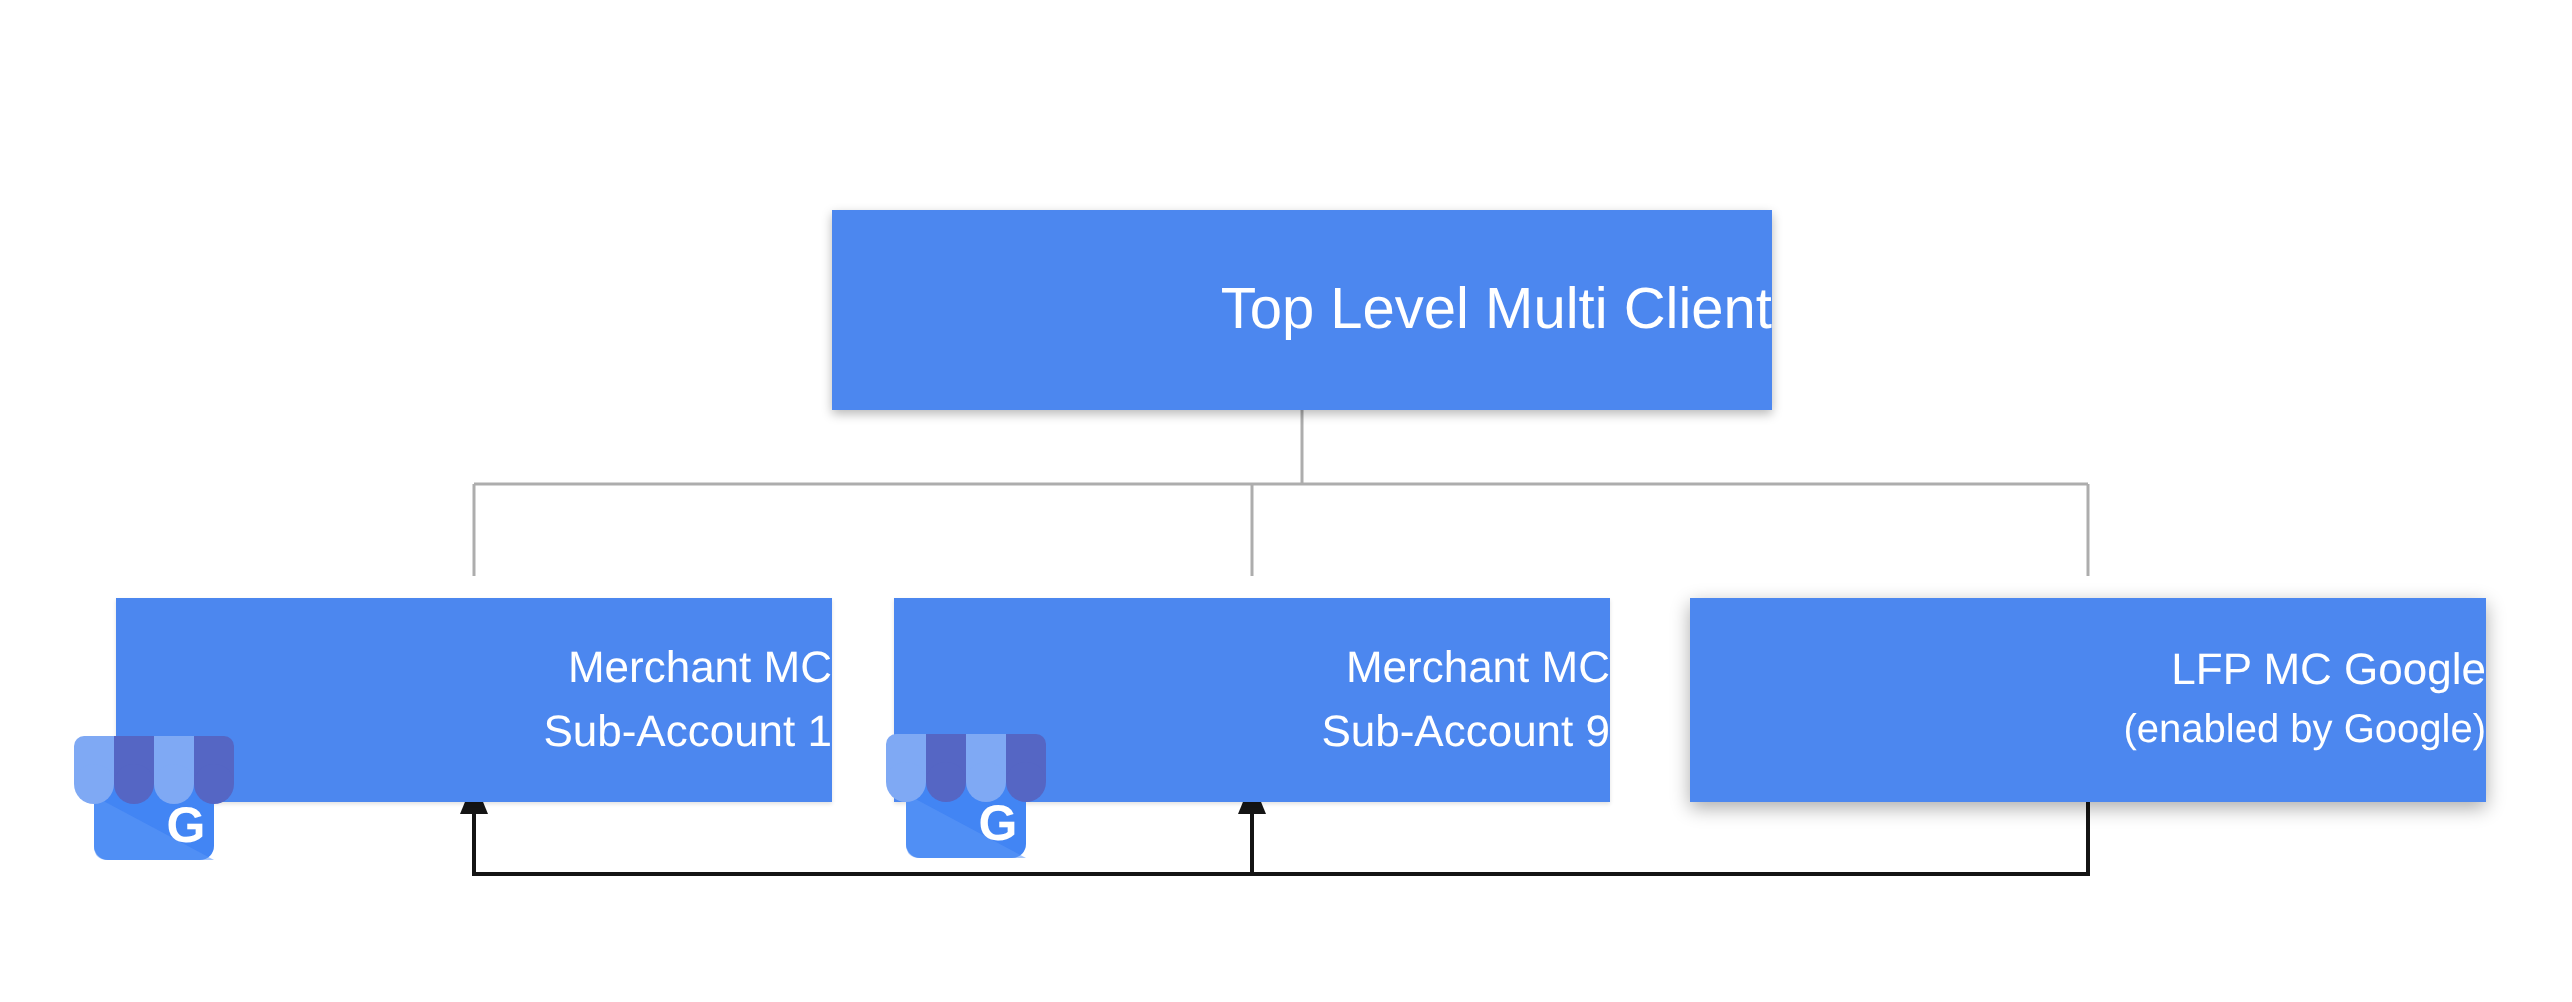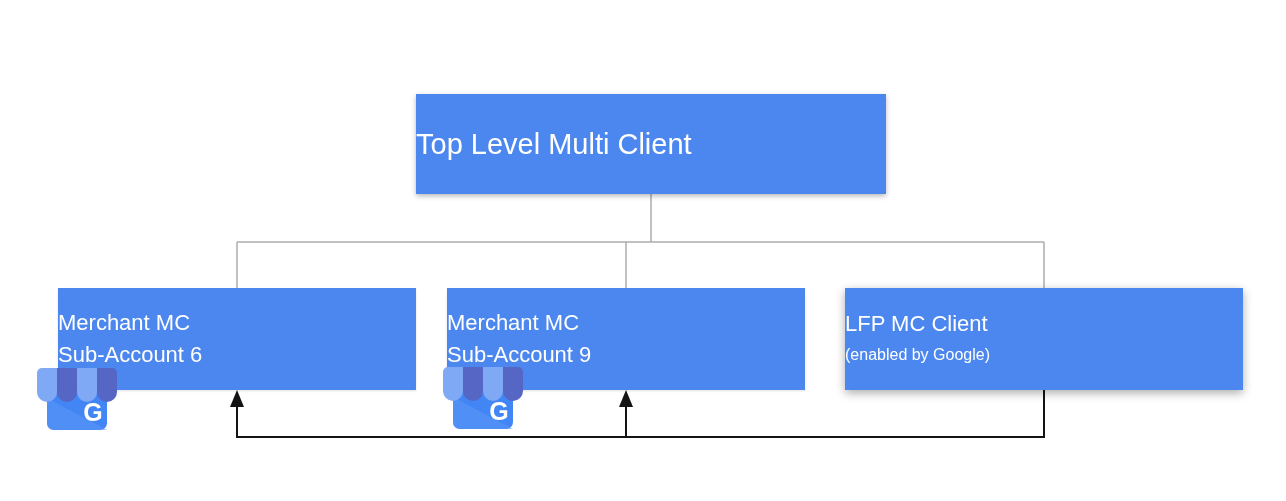--- a/index.html
+++ b/index.html
@@ -29,25 +29,26 @@
   }
   .flow-arrowhead {
     fill: var(--flow-connector, #141414);
     stroke: none;
   }
   .node {
     position: absolute;
     z-index: 1;
     display: flex;
     flex-direction: column;
-    align-items: flex-start;
+    align-items: flex-end;
     justify-content: center;
     text-align: center;
     background: var(--node-fill, #4c87ef);
     color: var(--node-text, #ffffff);
+    margin-top: 11px;
   }
   #node-mca {
     left: 416px; top: 94px; width: 470px; height: 100px;
     font-size: 29px; line-height: 41px;
     box-shadow: 0 2px 5px rgba(0,0,0,0.28);
   }
   #node-sub1 {
     left: 58px; top: 288px; width: 358px; height: 102px;
     font-size: 22px; line-height: 32px;
     box-shadow: 0 1px 2px rgba(0,0,0,0.12);
@@ -55,21 +56,21 @@
   #node-sub2 {
     left: 447px; top: 288px; width: 358px; height: 102px;
     font-size: 22px; line-height: 32px;
     box-shadow: 0 1px 2px rgba(0,0,0,0.12);
   }
   #node-lfp {
     left: 845px; top: 288px; width: 398px; height: 102px;
     font-size: 22px; line-height: 31px;
     box-shadow: 0 3px 9px rgba(0,0,0,0.33);
   }
-  #node-lfp .node-line2 { font-size: 16px; }
+  #node-lfp .node-line2 { font-size: 20px; }
   .gmb-icon {
     position: absolute;
     z-index: 2;
     width: 80px; height: 64px;
   }
   #gmb-icon-1 { left: 37px; top: 368px; }
   #gmb-icon-2 { left: 443px; top: 367px; }
   .gmb-body { fill: var(--gmb-body, #4285f4); }
   .gmb-body-highlight { fill: var(--gmb-body-highlight, #5c97f5); opacity: 0.55; }
   .gmb-stripe-light { fill: var(--gmb-stripe-light, #7fa9f4); }
@@ -94,30 +95,30 @@
     <polygon class="flow-arrowhead" points="237,390 230,407 244,407"></polygon>
     <polygon class="flow-arrowhead" points="626,390 619,407 633,407"></polygon>
   </svg>
 
   <div class="node" id="node-mca">
     <div class="node-line1">Top Level Multi Client</div>
   </div>
 
   <div class="node" id="node-sub1">
     <div class="node-line1">Merchant MC</div>
-    <div class="node-line2">Sub-Account 6</div>
+    <div class="node-line2">Sub-Account 1</div>
   </div>
 
   <div class="node" id="node-sub2">
     <div class="node-line1">Merchant MC</div>
     <div class="node-line2">Sub-Account 9</div>
   </div>
 
   <div class="node" id="node-lfp">
-    <div class="node-line1">LFP MC Client</div>
+    <div class="node-line1">LFP MC Google</div>
     <div class="node-line2">(enabled by Google)</div>
   </div>
 
   <svg class="gmb-icon" id="gmb-icon-1" viewBox="0 0 80 64" xmlns="http://www.w3.org/2000/svg">
     <defs>
       <clipPath id="awning-clip-1">
           <rect x="0" y="0" width="80" height="34" rx="5"></rect>
         </clipPath>
     </defs>
     <rect class="gmb-body" x="10" y="20" width="60" height="42" rx="7"></rect>

